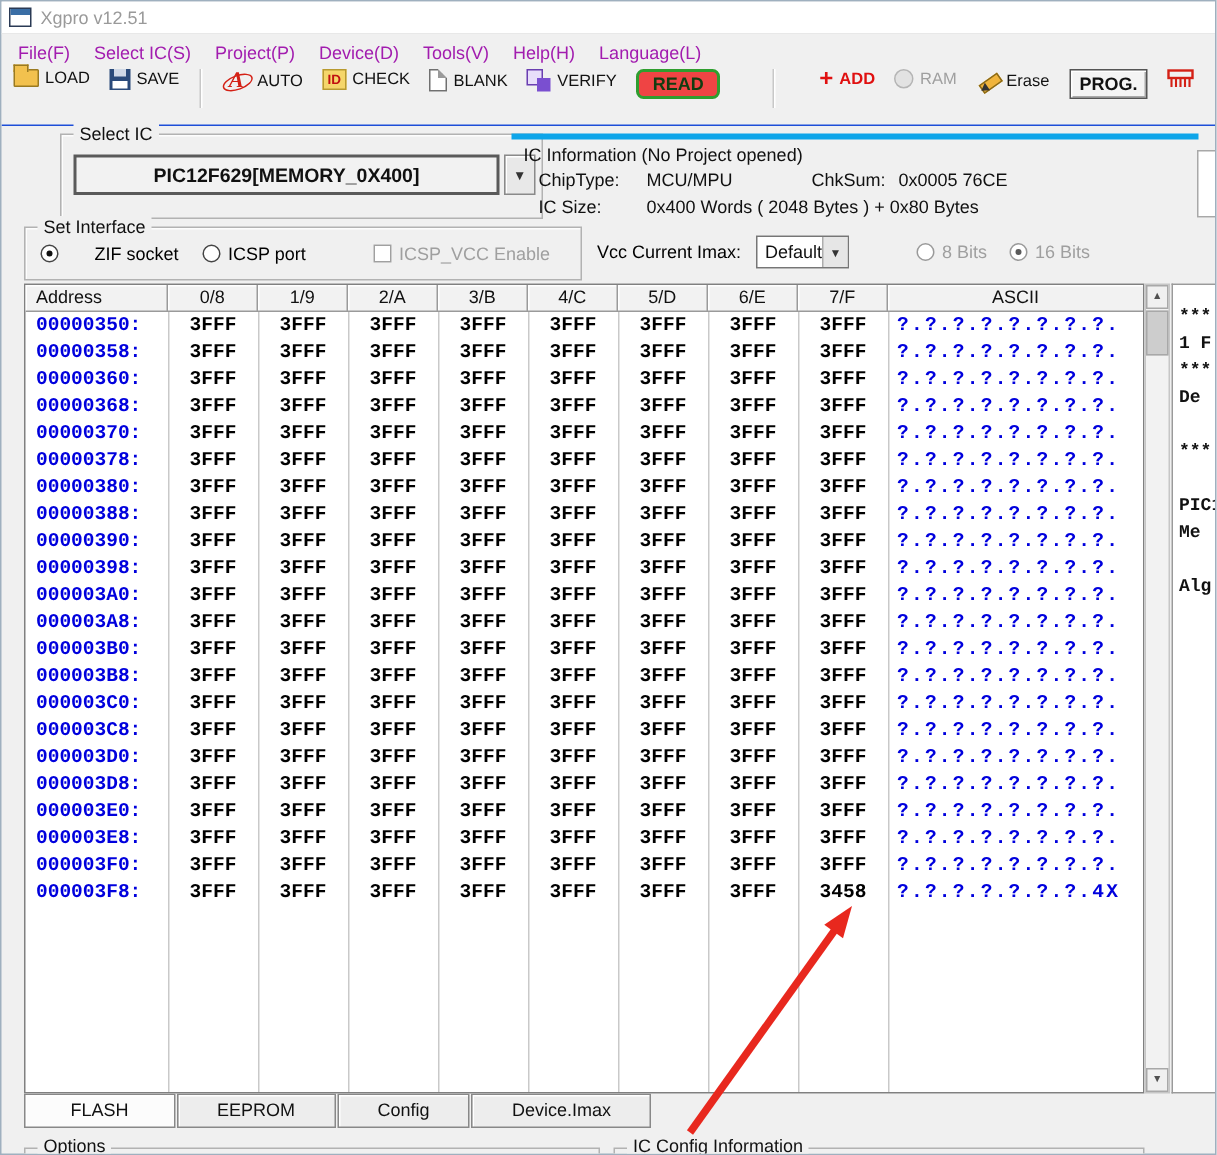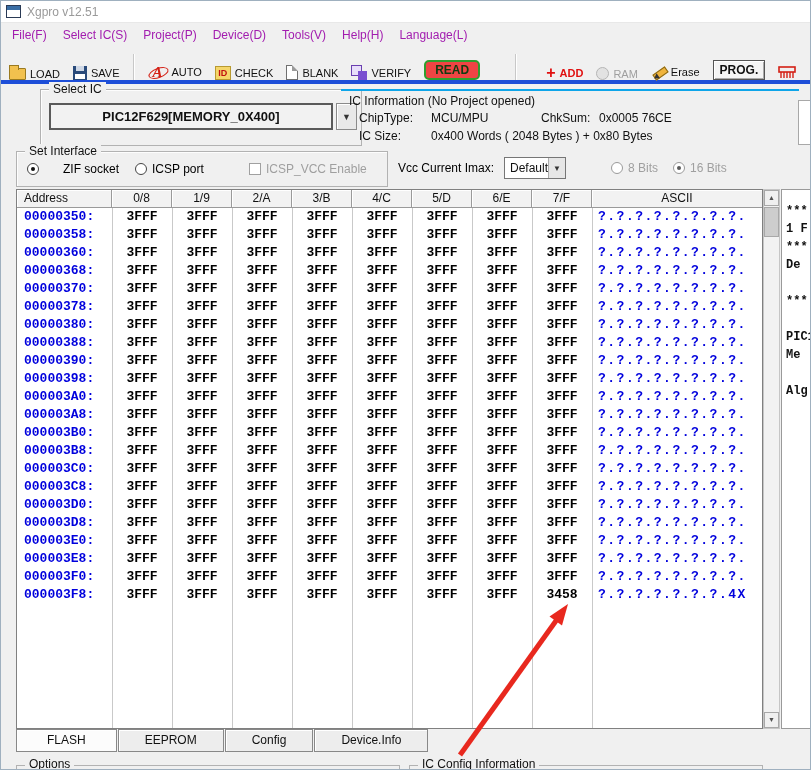--- a/index.html
+++ b/index.html
@@ -9,21 +9,21 @@
 
   
   .titlebar { position:absolute; left:0; top:0; right:0; height:22px; background:#ffffff; display:flex; align-items:center; gap:6px; padding-left:5px; border-bottom:1px solid #e8e8e8; }
   .title-text { color:#9a9a9a; font-size:12px; }
 
   
   .menubar { position:absolute; left:0; top:22px; right:0; height:23px; background:#f0f0f0; display:flex; align-items:center; padding-left:3px; }
   .menu-item { padding:3px 8px; color:#a21caf; cursor:default; }
 
   
-  .toolbar { position:absolute; left:0; top:45px; right:0; height:38px; display:flex; align-items:flex-end; gap:13px; padding:0 8px; border-bottom:4px solid #1d4ed8; background:#f0f0f0; }
+  .toolbar { position:absolute; left:0; top:45px; right:0; height:38px; display:flex; align-items:flex-start; gap:13px; padding:0 8px; border-bottom:1px solid #1d4ed8; background:#f0f0f0; }
   .tbtn { display:flex; align-items:center; gap:4px; font-size:11px; color:#111; white-space:nowrap; }
   .tsep { width:2px; height:26px; border-left:1px solid #c8c8c8; border-right:1px solid #ffffff; }
   .icon { display:inline-block; }
   .folder-icon { width:17px; height:12px; background:#f2c14e; border:1px solid #9a7a20; border-radius:1px; position:relative; }
   .folder-icon::before { content:""; position:absolute; left:-1px; top:-4px; width:8px; height:4px; background:#f2c14e; border:1px solid #9a7a20; border-bottom:none; }
   .floppy-icon { width:14px; height:14px; background:#2a4a7a; position:relative; }
   .floppy-icon::before { content:""; position:absolute; left:3px; top:0; width:8px; height:5px; background:#cfd8e6; }
   .floppy-icon::after { content:""; position:absolute; left:2px; bottom:1px; width:10px; height:5px; background:#ffffff; }
   .auto-icon { position:relative; width:20px; height:16px; color:#d42015; font-family:"Liberation Serif",serif; font-weight:bold; font-style:italic; font-size:15px; text-align:center; line-height:16px; }
   .auto-icon::after { content:""; position:absolute; left:0; top:4px; width:19px; height:8px; border:1px solid #d42015; border-radius:50%; transform:rotate(-20deg); }
@@ -48,21 +48,21 @@
 
   
   .groupbox { position:absolute; border:1px solid #b2b2b2; box-shadow:inset 1px 1px 0 #fdfdfd; }
   .legend { position:absolute; top:-8px; left:8px; background:#f0f0f0; padding:0 4px; color:#111; }
 
   
   .ic-combo { position:absolute; left:8px; top:13px; width:284px; height:27px; background:#f2f2f2; border:2px solid #5a5a5a; display:flex; align-items:center; justify-content:center; font-weight:bold; font-size:13px; color:#111; }
   .combo-arrow-btn { position:absolute; left:295px; top:13px; width:21px; height:27px; background:#e8e8e8; border:1px solid #8a8a8a; box-shadow:inset 1px 1px 0 #fff; display:flex; align-items:center; justify-content:center; font-size:9px; color:#333; }
 
   
-  .ic-info { position:absolute; left:340px; top:88px; width:458px; height:56px; border-top:2px solid #0ea5e9; }
+  .ic-info { position:absolute; left:340px; top:88px; width:458px; height:56px; border-top:4px solid #0ea5e9; }
   .ic-info .row { position:absolute; white-space:nowrap; color:#111; }
   .vbar { position:absolute; left:797px; top:99px; width:13px; height:45px; background:#ffffff; border:1px solid #a8a8a8; }
 
   
   .ctl { display:flex; align-items:center; gap:5px; position:absolute; white-space:nowrap; }
   .radio { width:12px; height:12px; border-radius:50%; border:1px solid #444; background:#fff; position:relative; flex:0 0 auto; }
   .radio.checked::after { content:""; position:absolute; inset:3px; border-radius:50%; background:#111; }
   .radio.gray { border-color:#9a9a9a; }
   .radio.gray.checked::after { background:#5a5a5a; }
   .checkbox { width:12px; height:12px; border:1px solid #a0a0a0; background:#fff; flex:0 0 auto; }
@@ -558,21 +558,21 @@
       <div class="spl">Me</div>
       <div class="spl"></div>
       <div class="spl">Alg</div>
     </div>
 
   <div class="tabs">
 
   <div class="tab">FLASH</div>
       <div class="tab">EEPROM</div>
       <div class="tab">Config</div>
-      <div class="tab">Device.Info</div>
+      <div class="tab">Device.Imax</div>
     </div>
 
   <div class="bottombox" style="left:15px; width:384px;">
     <span class="legend">Options</span>
   </div>
   <div class="bottombox" style="left:408px; width:354px;">
     <span class="legend">IC Config Information</span>
   </div>
 
   <svg class="arrow-overlay" width="811" height="770" viewBox="0 0 811 770">

